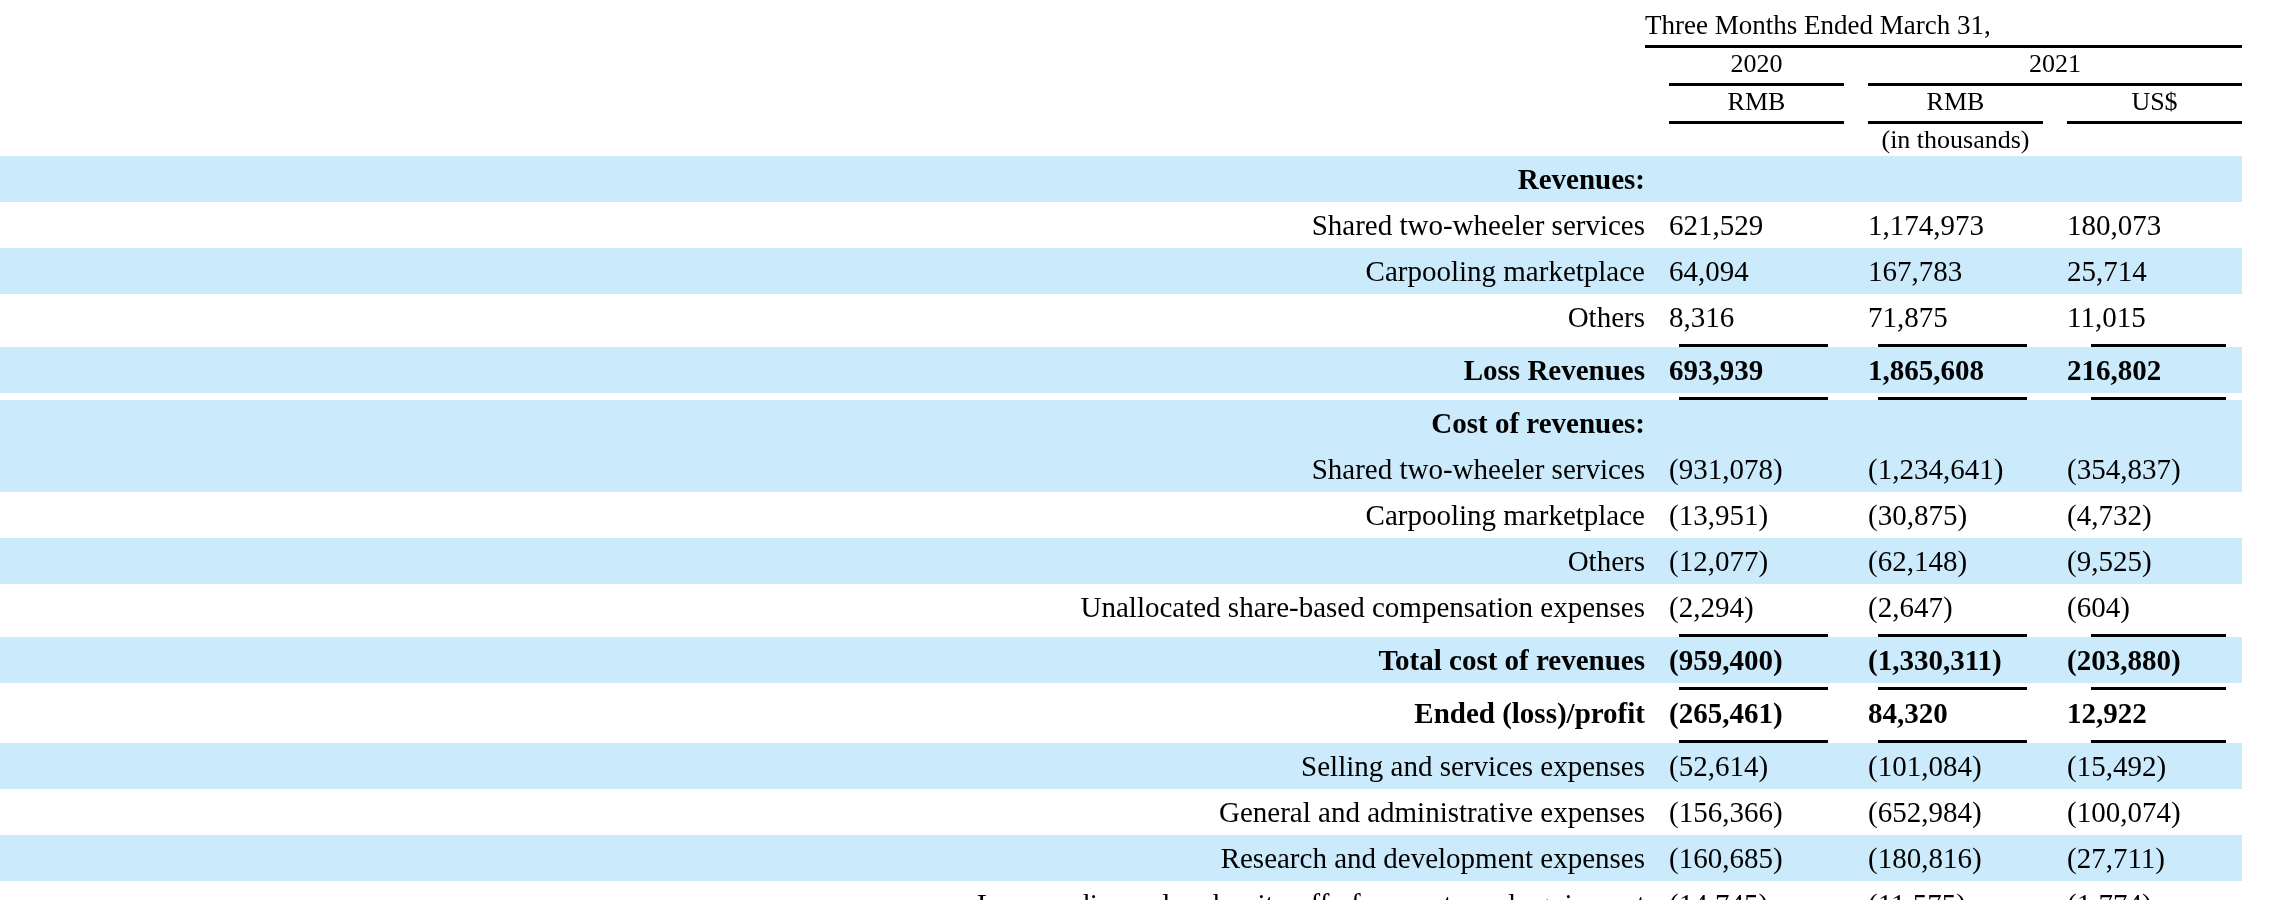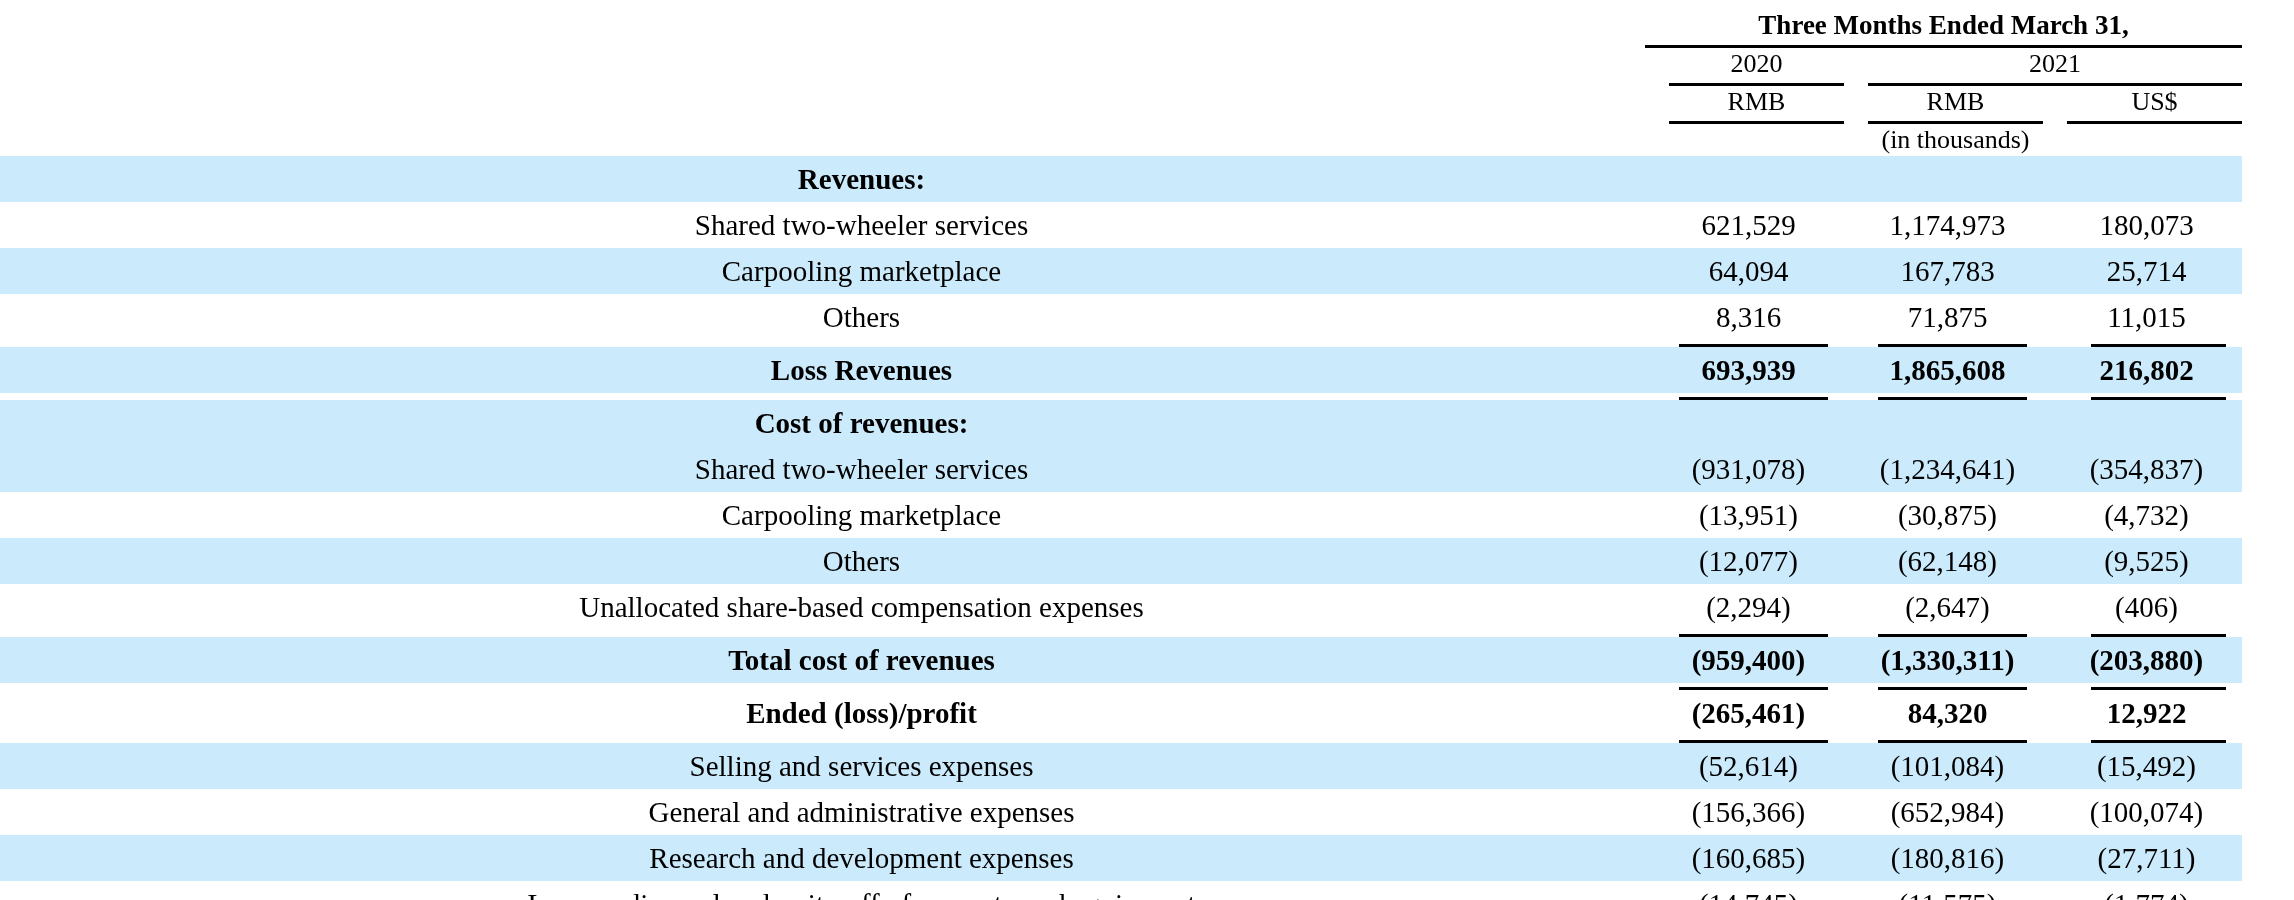--- a/index.html
+++ b/index.html
@@ -35,28 +35,28 @@
 
   
   td, th {
     padding: 0;
     margin: 0;
     vertical-align: bottom;
     font-weight: normal;
   }
 
   .label-cell {
-    text-align: center;
+    text-align: right;
     font-size: 29px;
     line-height: 46px;
     padding-left: 78px;
     white-space: nowrap;
   }
   .num-cell {
-    text-align: center;
+    text-align: left;
     font-size: 29px;
     line-height: 46px;
     padding-right: 16px;
     white-space: nowrap;
   }
   .pad-cell { }
 
   tr.bold .label-cell,
   tr.bold .num-cell { font-weight: bold; }
 
@@ -72,23 +72,22 @@
     height: 3px;
     background: #000;
     margin-right: 16px;
   }
   tr.rulerow td.ruled.w-a > span { margin-left: 10px; }
   tr.rulerow td.ruled.w-b > span { margin-left: 10px; }
   tr.rulerow td.ruled.w-c > span { margin-left: 24px; }
 
   
   .hdr-center {
-    text-align: center;
     font-size: 27px;
-    font-weight: bold;
+    font-weight: normal;
     line-height: 34px;
     white-space: nowrap;
   }
   .hdr-sub {
     text-align: center;
     font-size: 26px;
     font-weight: normal;
     line-height: 32px;
     white-space: nowrap;
   }
@@ -326,21 +325,21 @@
         <td class="pad-cell"></td>
       </tr>
 
       <tr>
         <td class="label-cell">Unallocated share-based compensation expenses</td>
         <td class="gap-cell"></td>
         <td class="num-cell">(2,294)</td>
         <td class="gap-cell"></td>
         <td class="num-cell">(2,647)</td>
         <td class="gap-cell"></td>
-        <td class="num-cell">(406)</td>
+        <td class="num-cell">(604)</td>
         <td class="pad-cell"></td>
       </tr>
 
       <tr class="rulerow">
         <td></td>
           <td></td>
         <td class="ruled w-a">
             <span></span>
           </td>
           <td></td>

